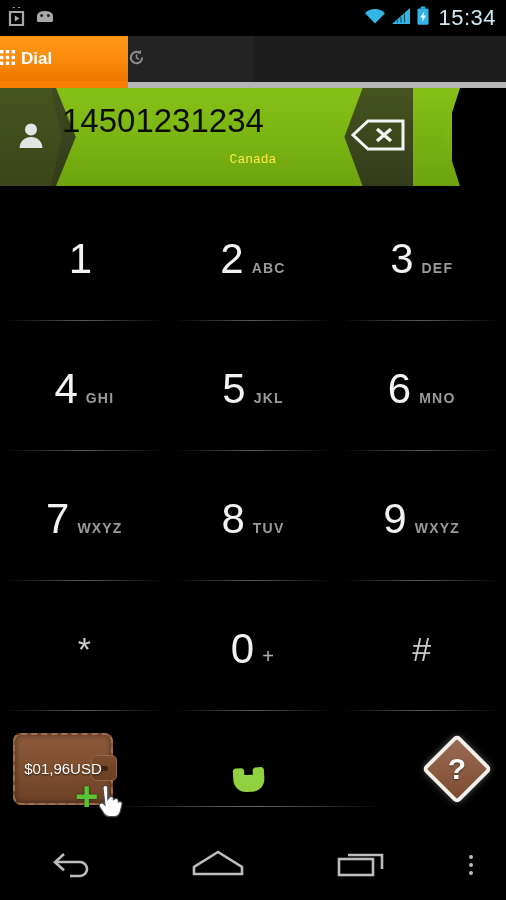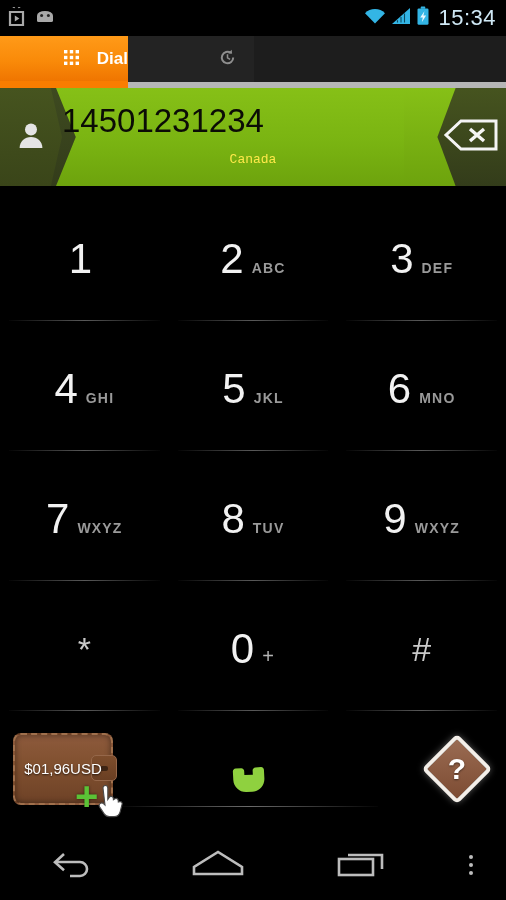--- a/index.html
+++ b/index.html
@@ -22,22 +22,22 @@
     color:#cfe8f5; font-size:22px; letter-spacing:0.5px;
     font-family:"Liberation Sans", sans-serif; padding-left:3px;
   }
 
   
   .tabbar {
     position:absolute; top:36px; left:0; width:506px; height:46px;
     display:flex; background:#1d1d1d;
   }
   .tab {
-    flex:1 1 0; display:flex; align-items:center; justify-content:flex-end;
-    gap:18px; position:relative; background:#232323;
+    flex:1 1 0; display:flex; align-items:center; justify-content:flex-start;
+    gap:6px; position:relative; background:#232323;
     border-right:1px solid #0c0c0c;
   }
   .tab:last-child { border-right:none; }
   .tab-label { color:#cfcfcf; font-size:17px; font-weight:bold; }
   .tab.active {
     background:linear-gradient(to bottom,#ff9a18 0%,#f98a09 55%,#ef7400 100%);
     border-right:none;
   }
   .tab.active .tab-label { color:#ffffff; }
   .tab-dial-w { flex:0 0 128px; }
@@ -49,21 +49,21 @@
     position:absolute; top:82px; left:0; width:506px; height:6px;
     background:#b6b6b6;
   }
   .underbar .seg-active {
     position:absolute; left:0; top:-1px; width:128px; height:7px;
     background:#f97d00;
   }
 
   
   .numwrap {
-    position:absolute; top:88px; left:0; width:506px; height:98px;
+    position:absolute; top:88px; left:0; width:413px; height:98px;
     background:linear-gradient(to bottom,#3e4a20 0%,#333c1a 100%);
   }
   .num-green {
     position:absolute; top:0; left:56px; width:396px; height:98px;
     background:linear-gradient(to bottom,#86c017 0%,#7ab412 55%,#6da30d 100%);
     clip-path:polygon(0 0, 100% 0, 100% 100%, 0 100%, 5% 50%);
   }
   .num-green-r {
     position:absolute; top:0; left:404px; width:56px; height:98px;
     background:linear-gradient(to bottom,#86c017 0%,#6da30d 100%);

